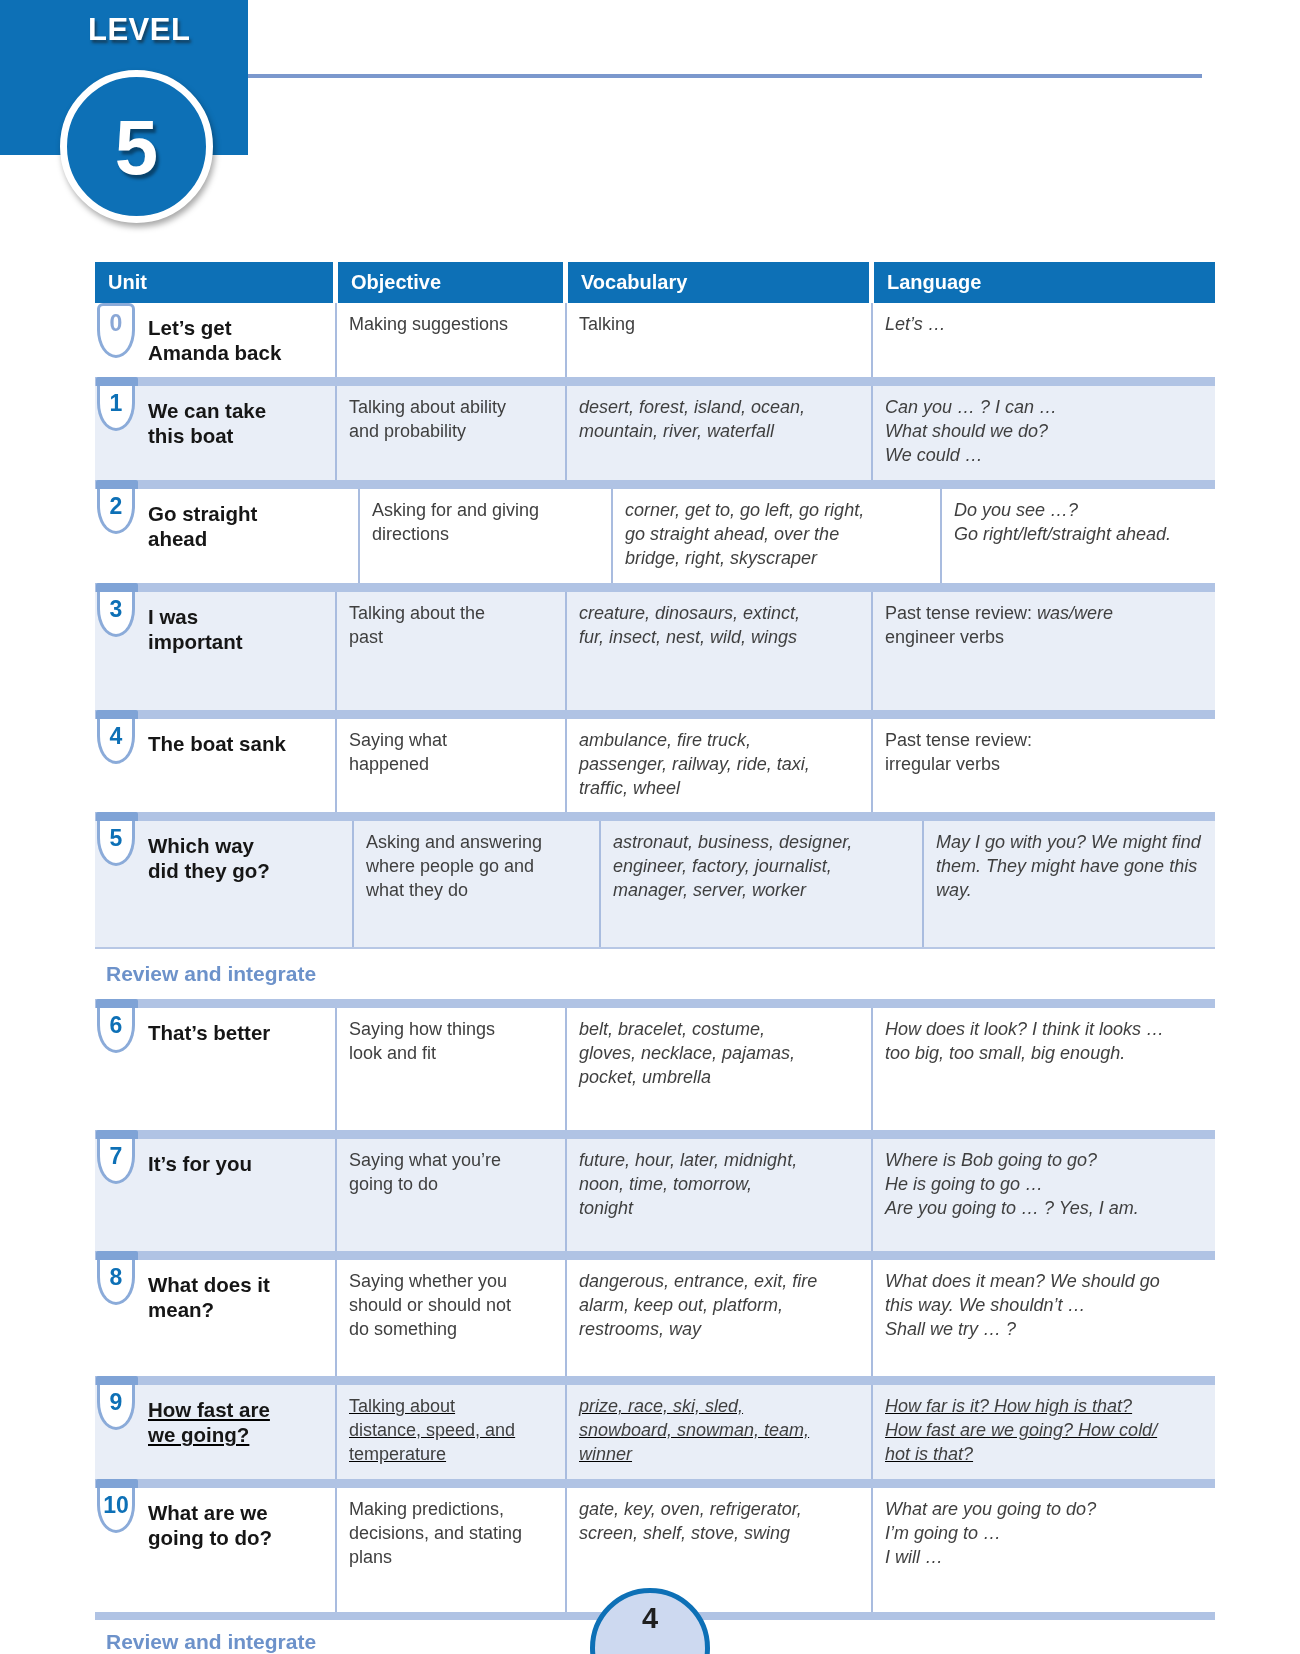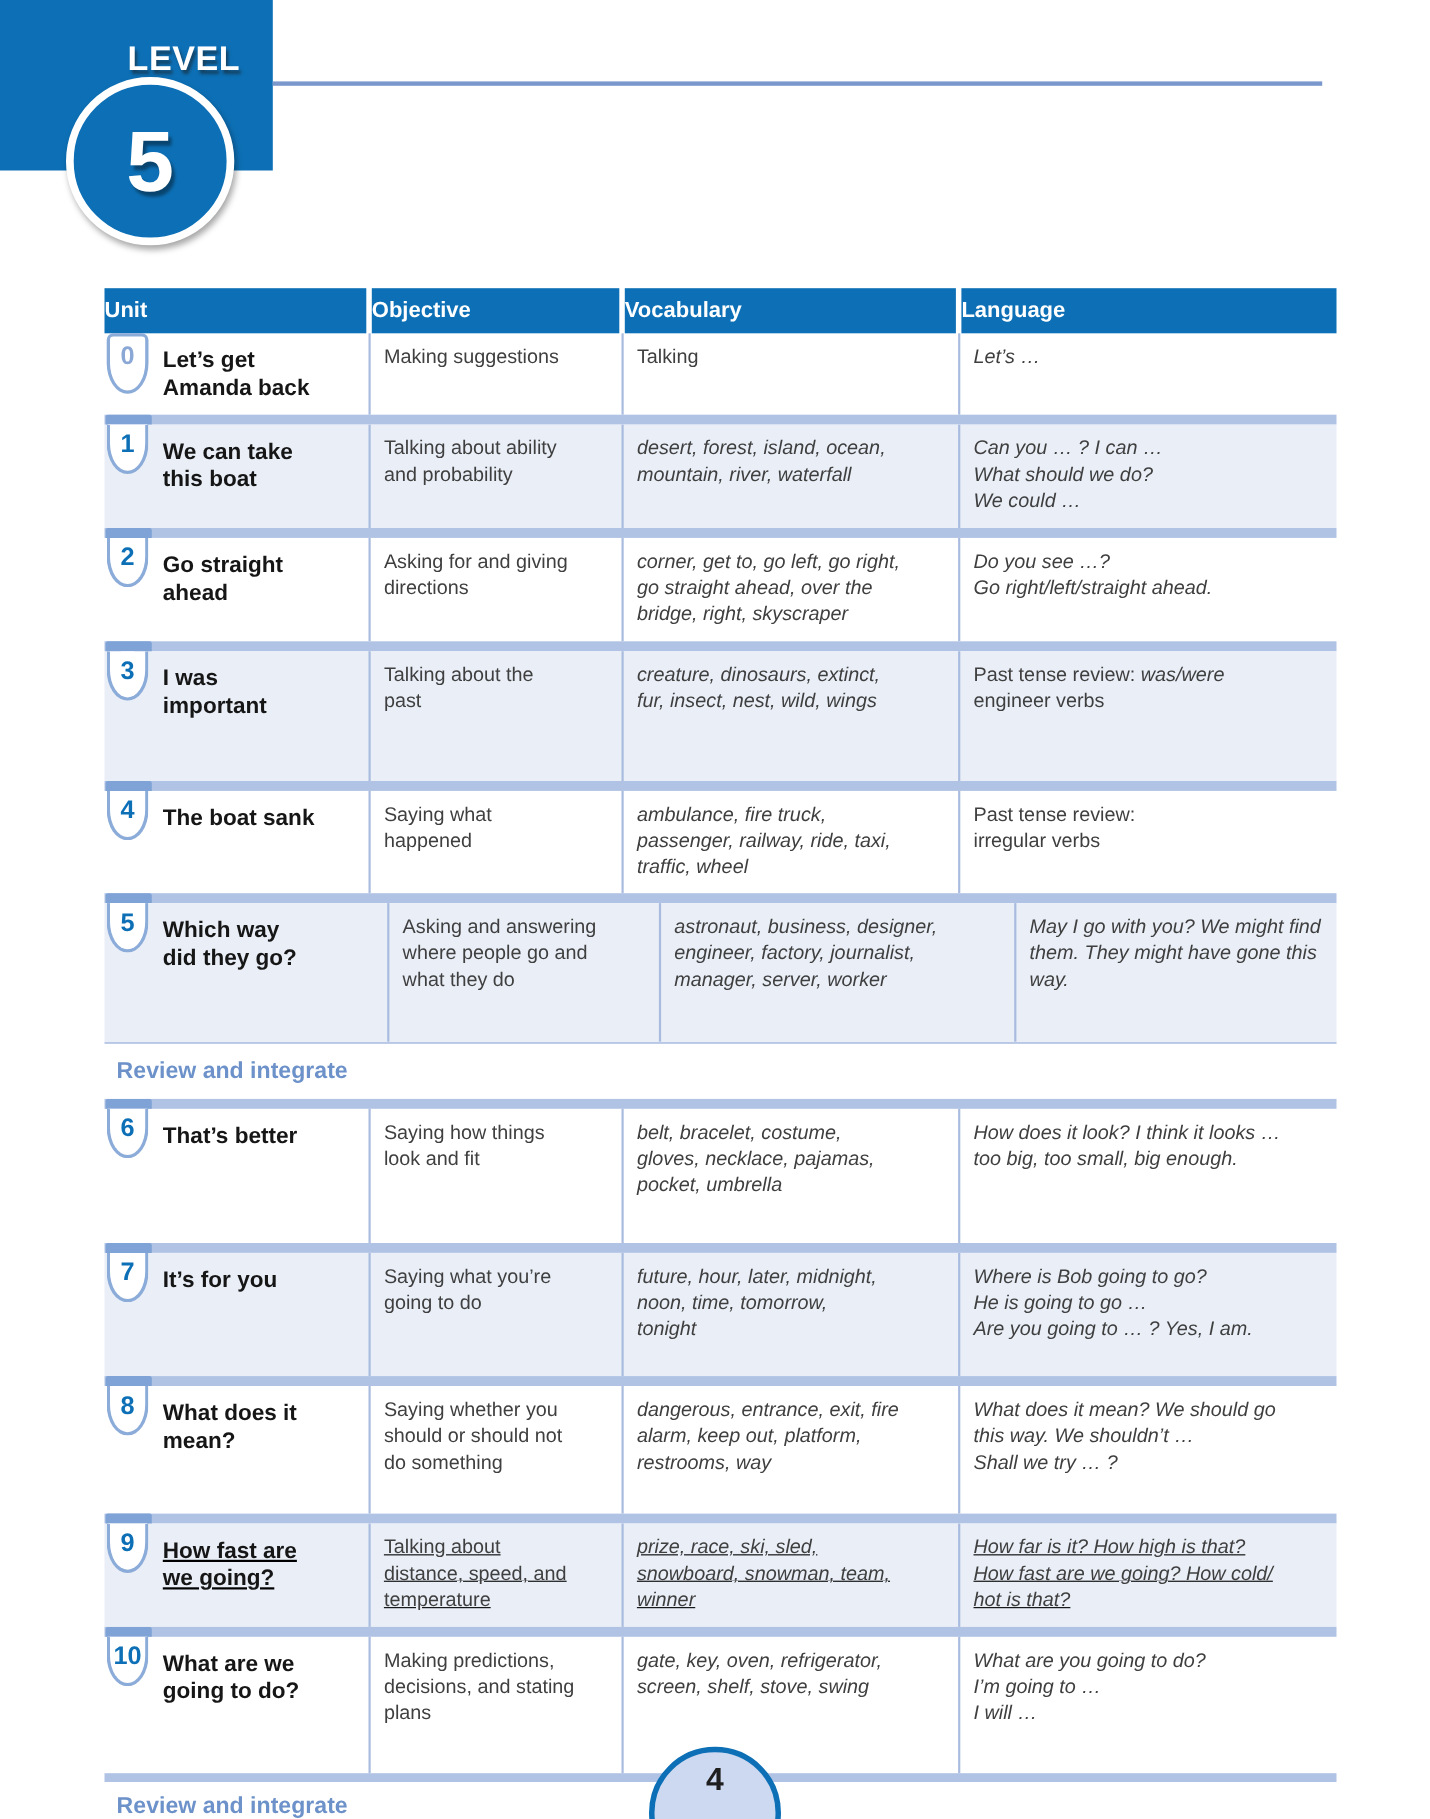--- a/index.html
+++ b/index.html
@@ -22,40 +22,40 @@
   html,body{width:1300px;height:1654px}
   body{
     position:relative;overflow:hidden;background:#ffffff;
     font-family:"Liberation Sans",sans-serif;
   }
   .page{position:absolute;inset:0;overflow:hidden}
 
   
   .level-box{position:absolute;left:0;top:0;width:248px;height:155px;background:var(--brand)}
   .level-label{
-    position:absolute;left:88px;top:36px;color:#fff;font-size:31px;font-weight:bold;
-    letter-spacing:.5px;text-shadow:2px 3px 3px rgba(25,25,25,.55);margin-left:28px;
+    position:absolute;left:88px;top:12px;color:#fff;font-size:31px;font-weight:bold;
+    letter-spacing:.5px;text-shadow:2px 3px 3px rgba(25,25,25,.55);
   }
   .top-rule{position:absolute;left:248px;top:74px;width:954px;height:4px;background:var(--top-rule)}
   .level-circle{
     position:absolute;left:60px;top:70px;width:153px;height:153px;border-radius:50%;
     background:var(--brand);border:7px solid #fff;box-shadow:2px 4px 6px rgba(0,0,0,.35);
     display:flex;align-items:center;justify-content:center;
   }
   .level-circle span{
     color:#fff;font-size:78px;font-weight:bold;line-height:1;
     text-shadow:3px 4px 3px rgba(0,0,0,.4);
   }
 
   
   .table{position:absolute;left:95px;top:262px;width:1120px}
   .thead{display:flex;gap:5px;height:41px}
   .hcell{
     background:var(--brand);color:#fff;font-weight:bold;font-size:20px;
-    display:flex;align-items:center;
+    display:flex;align-items:center;padding-left:13px;
   }
   .hcell:nth-child(1){width:238px}
   .hcell:nth-child(2){width:225px}
   .hcell:nth-child(3){width:301px}
   .hcell:nth-child(4){flex:1}
 
   .row{position:relative}
   .band{height:9px;background:var(--band)}
   .cells{display:flex}
   .row.shaded .cells{background:var(--row-shade)}
@@ -173,21 +173,21 @@
           </div>
         </div>
         <div class="row">
           <div class="band"></div>
           <div class="badge">
             <div class="cap"></div>
             <div class="shield">
               <div class="num">2</div>
             </div>
           </div>
-          <div class="cells" style="min-height: 86px;">
+          <div class="cells" style="min-height: 86px; gap: 23px;">
             <div class="cell c-unit">
               <div class="unit-title">Go straight
 ahead</div>
             </div>
             <div class="cell c-obj">
               <div class="celltext">Asking for and giving
 directions</div>
             </div>
             <div class="cell c-voc">
               <div class="celltext it">corner, get to, go left, go right,

